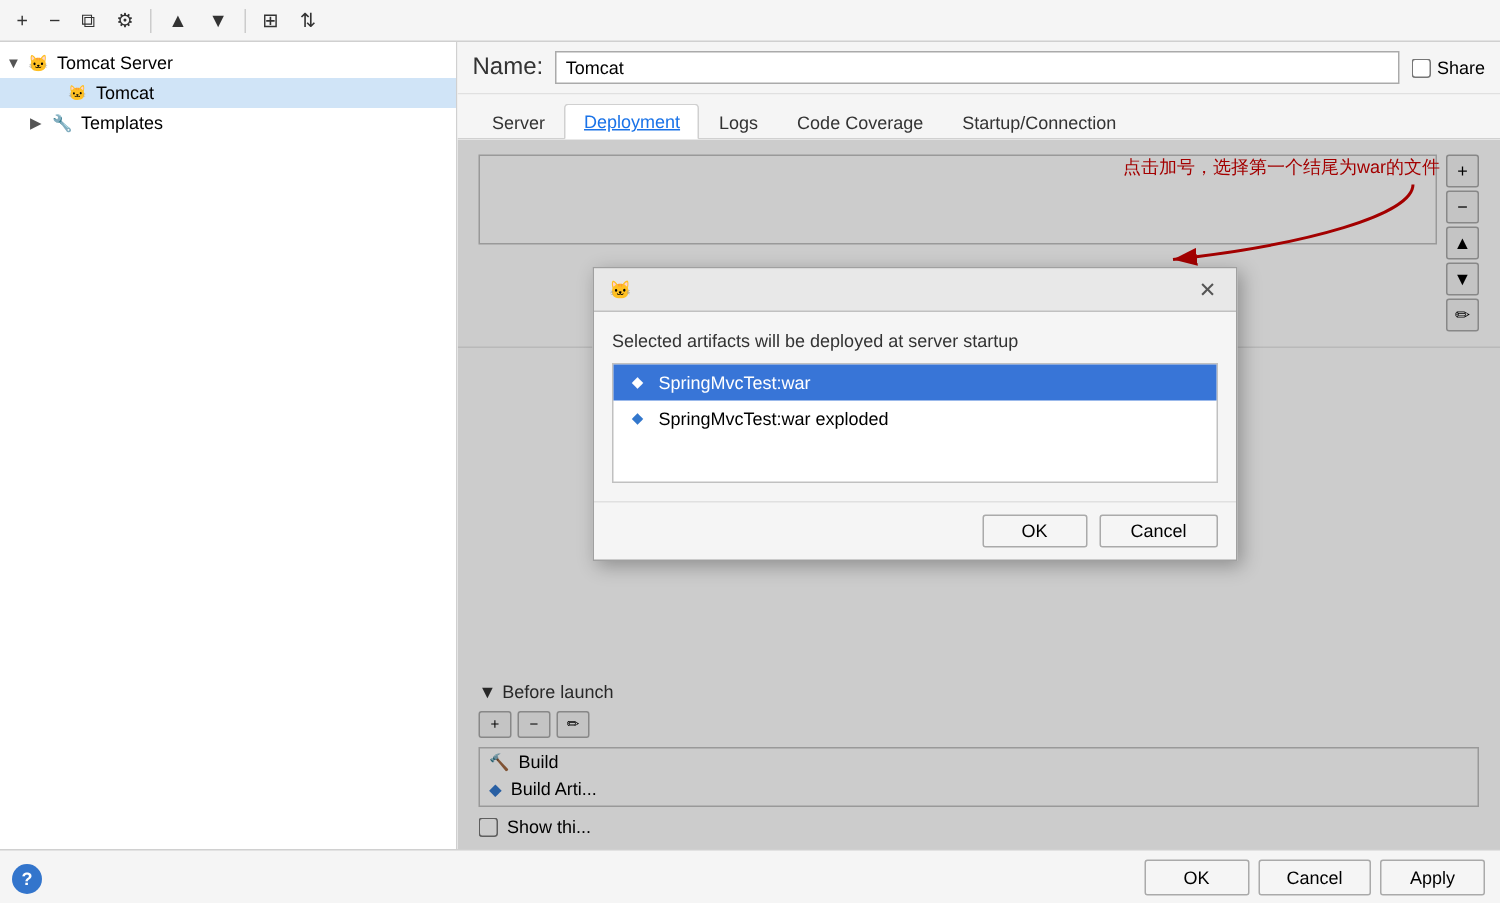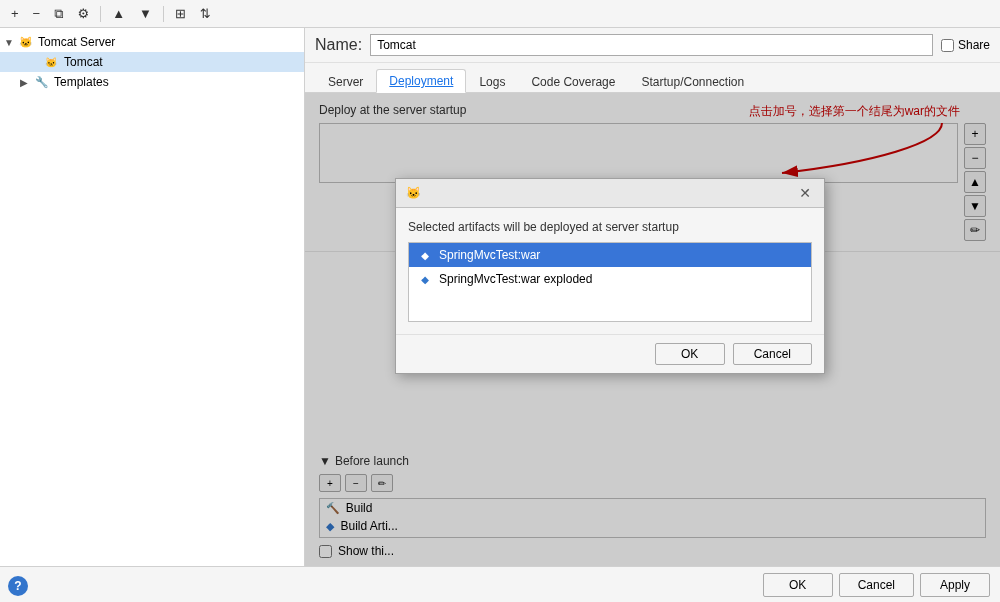--- a/index.html
+++ b/index.html
@@ -411,21 +411,20 @@
         <div class="tab">Server</div>
         <div class="tab active">Deployment</div>
         <div class="tab">Logs</div>
         <div class="tab">Code Coverage</div>
         <div class="tab">Startup/Connection</div>
       </div>
 
       <div class="content-area" style="position: relative;">
 
         <div class="deploy-section">
-          <div class="deploy-label">Deploy at the server startup</div>
           <div style="display: flex; gap: 6px; align-items: flex-start; position: relative;">
             <div style="flex:1; border: 1px solid #c0c0c0; min-height: 60px; background: #fff;"></div>
             <div class="side-buttons">
               <button class="side-btn">+</button>
               <button class="side-btn">−</button>
               <button class="side-btn">▲</button>
               <button class="side-btn">▼</button>
               <button class="side-btn">✏</button>
             </div>
           </div>

